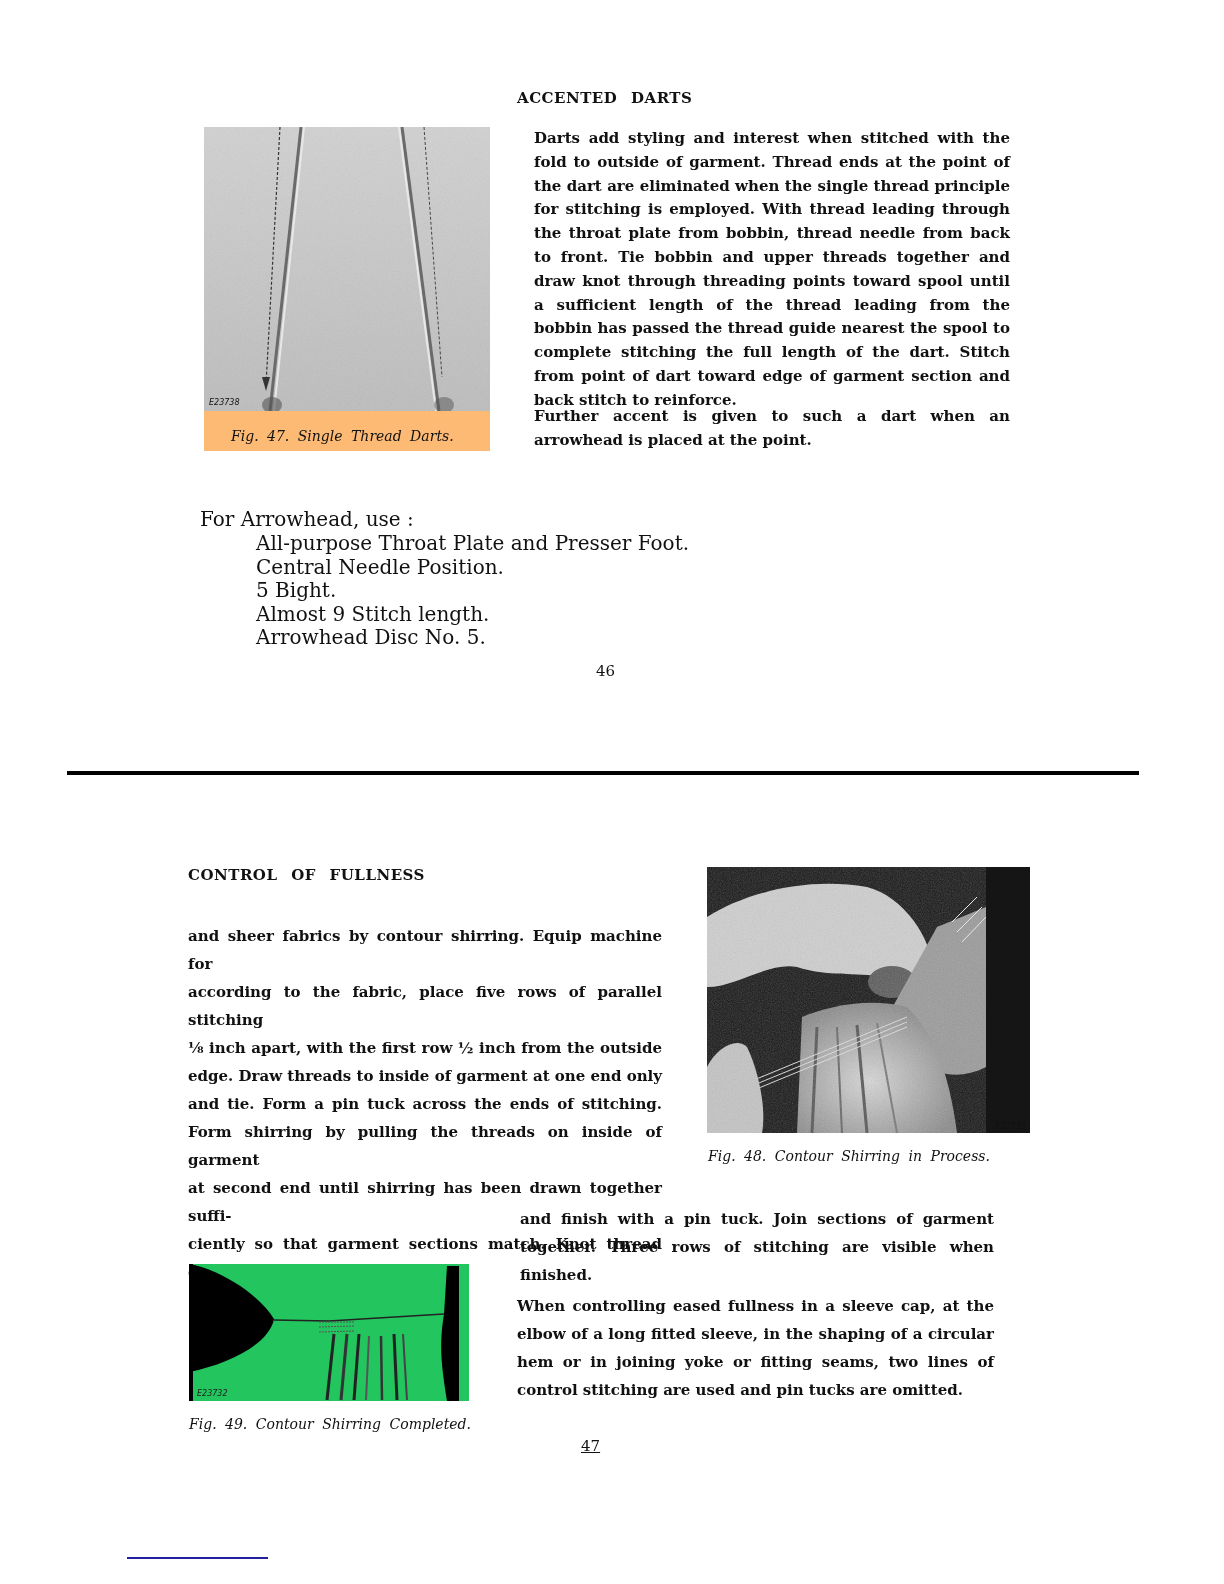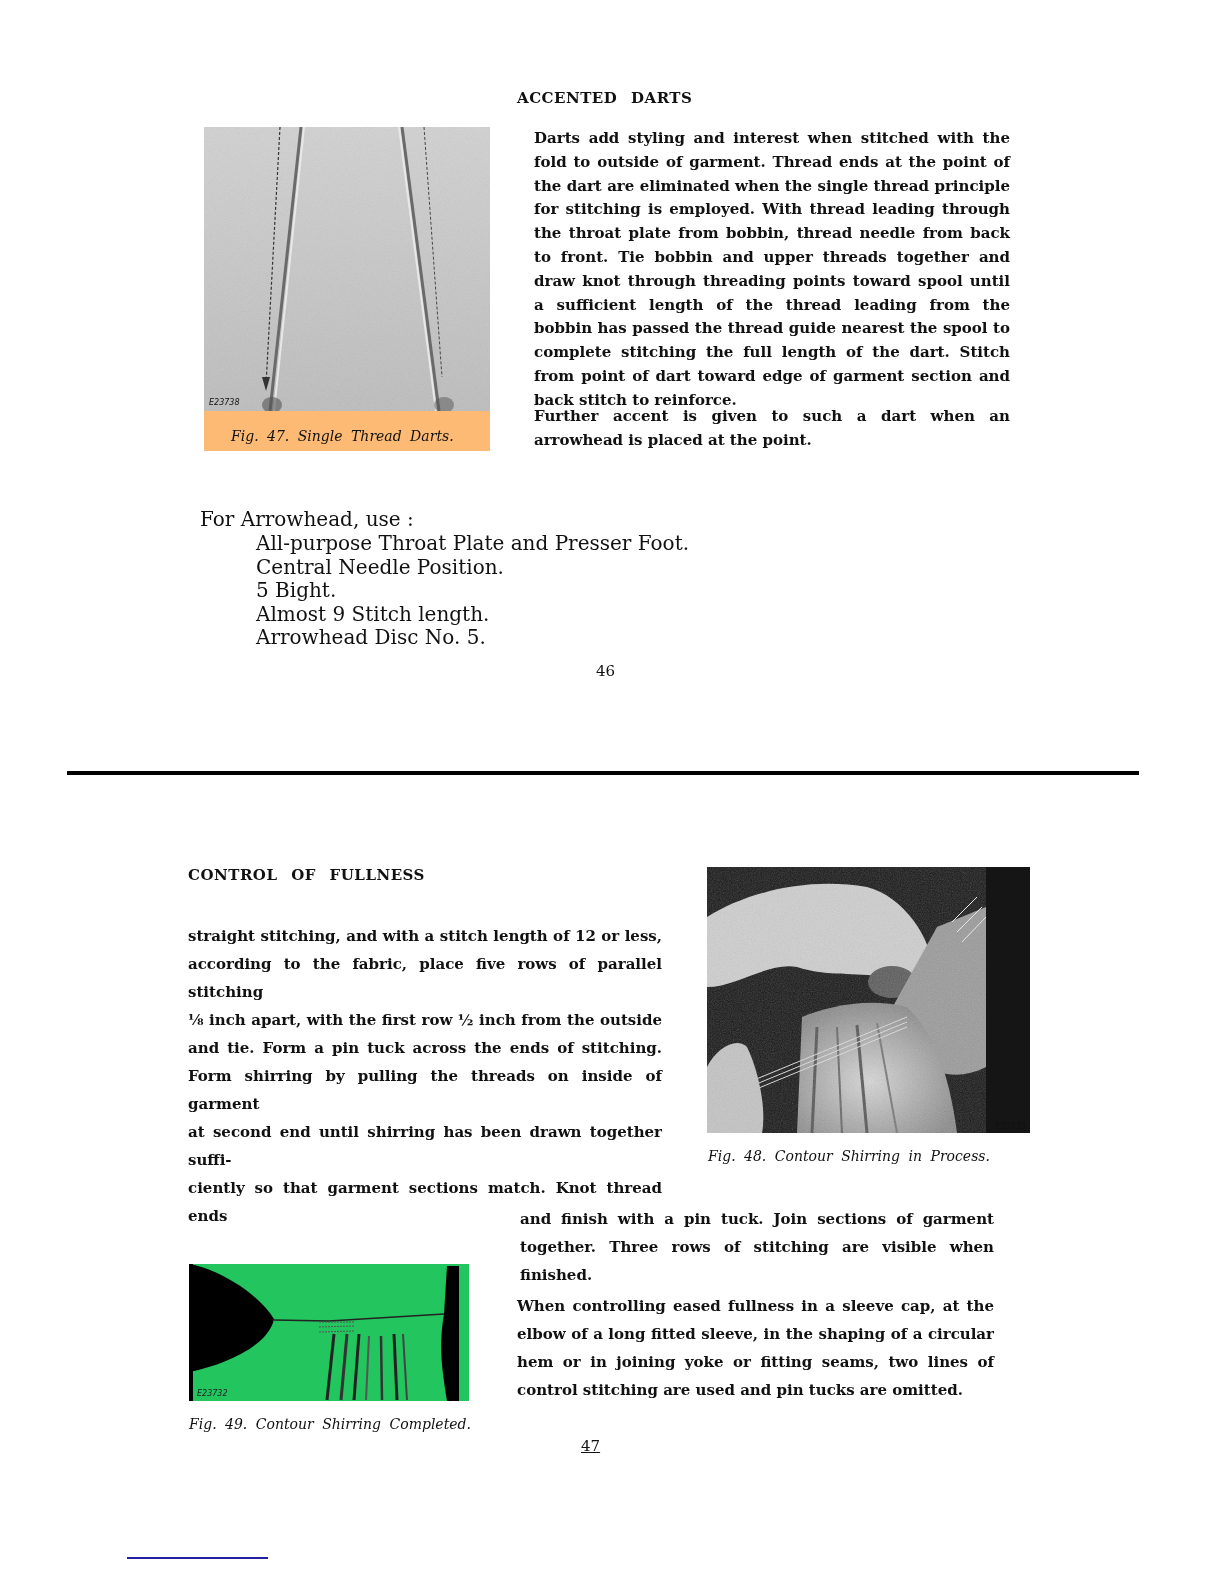--- a/index.html
+++ b/index.html
@@ -69,23 +69,24 @@
   <div>Almost 9 Stitch length.</div>
   <div>Arrowhead Disc No. 5.</div>
 </div>
 <div class="abs pagenum" style="left:596px; top:662px;">46</div>
 
 <div class="rule" style="left:67px; top:771px; width:1072px; height:4px;"></div>
 
 <div class="abs heading" style="left:188px; top:866px;">CONTROL OF FULLNESS</div>
 
 <div class="abs para b" style="left:188px; top:922px; width:474px;">
-  <div style="text-align-last:justify;">straight stitching, and with a stitch length of 12 or less,</div>
+  <div style="text-align-last:justify;">and sheer fabrics by contour shirring.  Equip machine for</div>
   <div style="text-align-last:justify;">according to the fabric, place five rows of parallel stitching</div>
   <div style="text-align-last:justify;">⅛ inch apart, with the first row ½ inch from the outside</div>
+  <div style="text-align-last:justify;">edge.  Draw threads to inside of garment at one end only</div>
   <div style="text-align-last:justify;">and tie.  Form a pin tuck across the ends of stitching.</div>
   <div style="text-align-last:justify;">Form shirring by pulling the threads on inside of garment</div>
   <div style="text-align-last:justify;">at second end until shirring has been drawn together suffi-</div>
   <div style="text-align-last:justify;">ciently so that garment sections match.  Knot thread ends</div>
 </div>
 
 <div class="abs para b" style="left:520px; top:1205px; width:474px;">and finish with a pin tuck. Join sections of garment together. Three rows of stitching are visible when finished.</div>
 <div class="abs para b" style="left:517px; top:1292px; width:477px;">When controlling eased fullness in a sleeve cap, at the elbow of a long fitted sleeve, in the shaping of a circular hem or in joining yoke or fitting seams, two lines of control stitching are used and pin tucks are omitted.</div>
 
 <div class="fig" style="left:707px; top:867px; width:323px; height:266px; background:#151515;">

